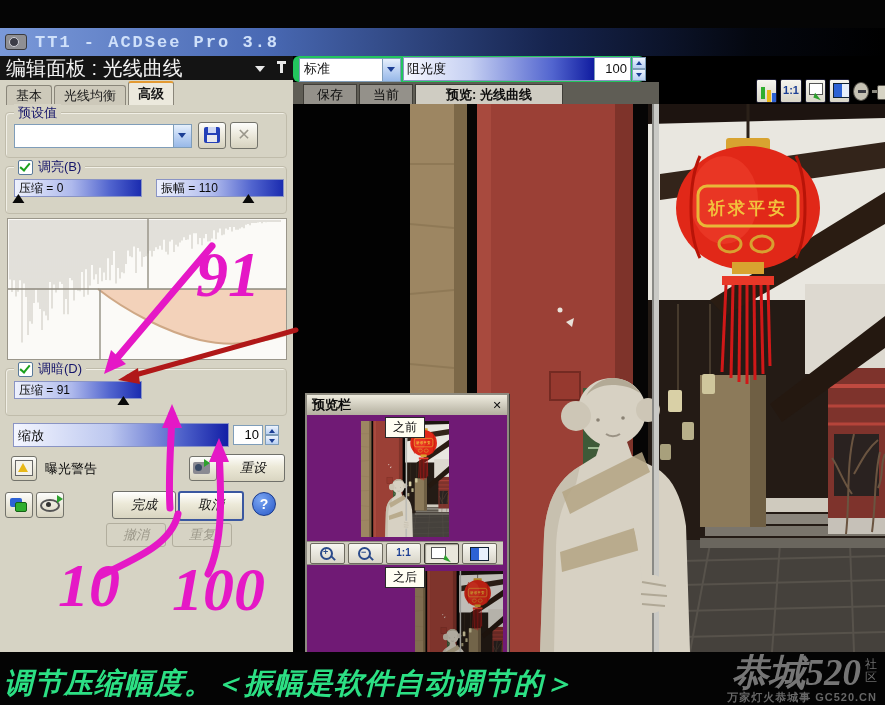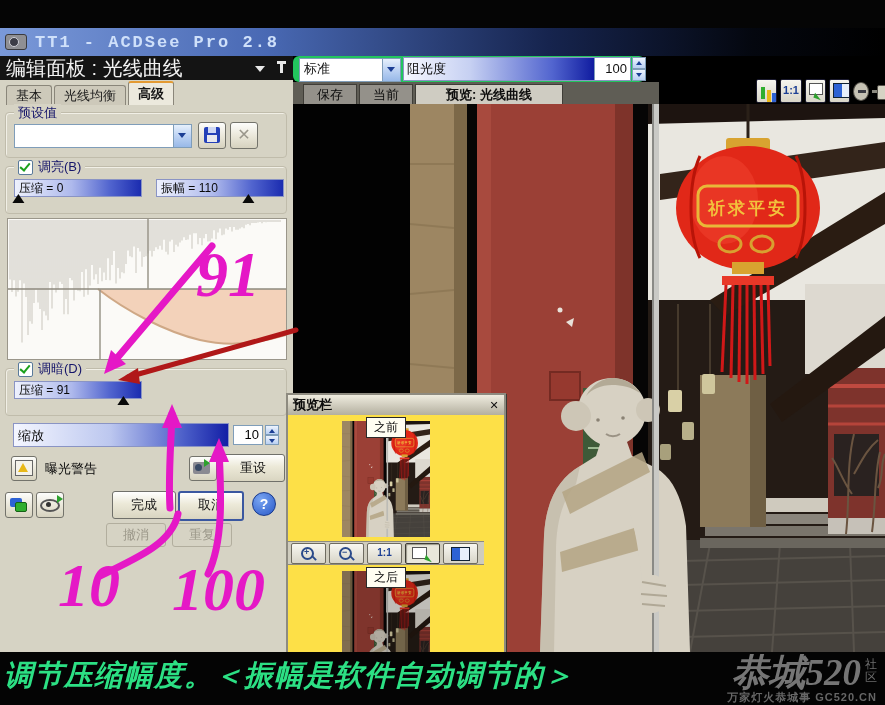--- a/index.html
+++ b/index.html
@@ -39,21 +39,21 @@
     background:linear-gradient(to right,#eef1fd 0%,#aeb9ec 45%,#5265cf 75%,#1b2cb0 100%);}
   .vtrack .vlabel{font-size:12px;color:#090909;line-height:16px;padding-left:4px;white-space:nowrap;}
   .vmarker{position:absolute;top:15px;width:0;height:0;transform:translateX(-55%);
     border-left:6px solid transparent;border-right:6px solid transparent;border-bottom:9px solid #090909;}
   .spinner{position:absolute;width:14px;display:flex;flex-direction:column;}
   .spinbtn{flex:1;background:linear-gradient(#eef4fd,#b9d0f2);border:1px solid #7f9db9;position:relative;}
   .spinbtn.up::after,.spinbtn.dn::after{content:"";position:absolute;left:3px;width:0;height:0;border-left:3px solid transparent;border-right:3px solid transparent;}
   .spinbtn.up::after{top:3px;border-bottom:4px solid #1c3f94;}
   .spinbtn.dn::after{top:3px;border-top:4px solid #1c3f94;}
   .btn{background:linear-gradient(#ffffff,#ece9d8 45%,#d9d5c1);border:1px solid #70706a;border-radius:3px;
-    font-size:13px;color:#101010;text-align:center;position:absolute;}
+    font-size:13px;color:#101010;text-align:center;position:absolute;font-style:italic;}
   .btn.default{border:2px solid #3a57a0;}
   .btn.disabled{background:#d6d3c4;border:1px solid #b2ae9e;color:#9c988a;box-shadow:none;}
   .helpbtn{position:absolute;width:22px;height:22px;border-radius:50%;background:radial-gradient(circle at 35% 30%,#7aa6f2,#2858c8);
     border:1px solid #1a3a8a;color:#fff;font-weight:bold;font-size:14px;text-align:center;line-height:22px;}
   
   .floppy{position:absolute;left:5px;top:4px;width:16px;height:16px;background:#2440b8;border-radius:2px;}
   .floppy::before{content:"";position:absolute;left:4px;top:0;width:8px;height:6px;background:#cfd8f4;}
   .floppy::after{content:"";position:absolute;left:3px;top:8px;width:10px;height:7px;background:#e8e8ee;}
   .xglyph{font-size:16px;font-weight:bold;color:#9a978c;line-height:24px;width:100%;text-align:center;}
   .warnicon{position:absolute;left:3px;top:3px;width:16px;height:14px;background:#f4f2ea;border:1px solid #666;}
@@ -83,59 +83,59 @@
   .ticon.fit::before{content:"";position:absolute;left:3px;top:3px;width:12px;height:10px;background:#fff;border:1px solid #555;}
   .ticon.fit::after{content:"";position:absolute;right:3px;bottom:3px;width:0;height:0;border-top:5px solid transparent;border-left:8px solid #2da12d;transform:rotate(20deg);}
   .ticon.split::before{content:"";position:absolute;left:3px;top:3px;width:16px;height:13px;background:linear-gradient(to right,#2d62d4 50%,#e8f0fc 50%);border:1px solid #123;}
   .zoomout-circ{width:17px;height:17px;border-radius:50%;background:#c6c2b4;border:1px solid #55524a;position:relative;}
   .zoomout-circ::after{content:"";position:absolute;left:4px;top:7px;width:8px;height:3px;background:#3a3a42;}
   .zslider-stub{width:16px;height:3px;background:#8a887e;position:relative;}
   .zslider-stub::after{content:"";position:absolute;right:-5px;top:-5px;width:11px;height:13px;background:#d6d3c4;border:1px solid #55524a;border-radius:2px;}
   
   .imagearea{left:293px;top:104px;width:592px;height:548px;background:#020202;overflow:hidden;}
   
-  .previewpanel{left:286px;top:393px;width:200px;height:258px;background:#fde047;border:2px solid #8e8b80;box-shadow:1px 1px 0 #3a3a34;padding-left:16px;}
+  .previewpanel{left:305px;top:393px;width:200px;height:258px;background:#701a75;border:2px solid #8e8b80;box-shadow:1px 1px 0 #3a3a34;}
   .pp-title{position:absolute;left:0;top:0;width:100%;height:20px;background:linear-gradient(#efecdf,#b3af9f);
     font-size:13px;font-weight:bold;color:#0a0a0a;line-height:20px;padding-left:5px;box-sizing:border-box;}
   .pp-close{position:absolute;right:3px;top:3px;width:14px;height:14px;font-size:11px;font-weight:bold;line-height:14px;text-align:center;color:#111;}
   .pp-thumbwrap{position:absolute;left:0;width:196px;text-align:center;}
   .pp-taglabel{position:absolute;left:50%;transform:translateX(-50%);background:#fffef2;border:1px solid #2a2a2a;
     font-size:12px;color:#0a0a0a;padding:1px 7px;white-space:nowrap;z-index:3;}
   .pp-toolbar{position:absolute;left:0;top:146px;width:196px;height:24px;background:#cfccbe;border-top:1px solid #8e8b80;border-bottom:1px solid #8e8b80;display:flex;align-items:center;gap:3px;padding-left:3px;box-sizing:border-box;}
   .pbtn{width:33px;height:19px;background:linear-gradient(#f8f7f1,#d8d5c8);border:1px solid #6e6b60;border-radius:2px;position:relative;}
   .pbtn.pressed{background:#e9e7db;border-color:#3f3d35;box-shadow:inset 1px 1px 1px #9a978a;}
   .mag::before{content:"";position:absolute;left:9px;top:3px;width:9px;height:9px;border:2px solid #2a4a8a;border-radius:50%;}
   .mag::after{content:"";position:absolute;left:19px;top:13px;width:6px;height:2px;background:#2a4a8a;transform:rotate(45deg);}
   .mag.plus i,.mag.minus i{position:absolute;left:12px;top:6px;width:5px;height:5px;color:#2a4a8a;font-size:9px;font-weight:bold;font-style:normal;line-height:5px;}
   .pbtn.onetoone{color:#1c3f94;font-size:10px;font-weight:bold;text-align:center;line-height:18px;}
   .pbtn.fit::before{content:"";position:absolute;left:6px;top:3px;width:13px;height:10px;background:#fff;border:1px solid #555;}
   .pbtn.fit::after{content:"";position:absolute;right:6px;bottom:2px;width:0;height:0;border-top:5px solid transparent;border-left:8px solid #2da12d;transform:rotate(20deg);}
   .pbtn.split::before{content:"";position:absolute;left:7px;top:3px;width:17px;height:12px;background:linear-gradient(to right,#2d62d4 50%,#e8f0fc 50%);border:1px solid #123;}
   
   .bottombar{left:0;top:652px;width:885px;height:53px;background:#040404;}
-  .caption{position:absolute;left:4px;top:4px;font-size:29px;font-weight:bold;font-style:italic;color:#2ce084;
+  .caption{position:absolute;left:4px;top:12px;font-size:29px;font-weight:bold;font-style:italic;color:#2ce084;
     letter-spacing:1px;white-space:nowrap;font-family:"Liberation Serif","DejaVu Serif",serif;}
   .watermark{position:absolute;right:8px;top:2px;text-align:right;color:#757575;}
   .wm-row{display:flex;align-items:flex-start;justify-content:flex-end;}
   .wm-brand{font-size:37px;font-weight:bold;font-style:italic;line-height:38px;font-family:"Liberation Serif","DejaVu Serif",serif;}
   .wm-suffix{font-size:12px;line-height:13px;width:13px;margin:4px 0 0 3px;word-break:break-all;color:#6d6d6d;}
   .wm-tag{font-size:11px;font-weight:bold;color:#666;letter-spacing:1px;margin-top:-2px;}
   
   .anno{left:0;top:0;width:885px;height:705px;pointer-events:none;z-index:50;}
 </style>
 </head>
 <body>
 
 <div class="screen">
 
   <div class="abs topstrip"></div>
 
   <div class="abs titlebar">
     <span class="cam-icon"></span>
-    <span>TT1 - ACDSee Pro 2.8</span>
+    <span>TT1 - ACDSee Pro 3.8</span>
   </div>
 
   <div class="abs leftpanel">
     <div class="panel-header">
       <span>编辑面板 : 光线曲线</span>
       <span class="ph-caret"></span>
       <span class="ph-pin"></span>
     </div>
 
     <div class="tabrow">
@@ -433,21 +433,21 @@
       <div class="pbtn mag plus">
           <i>+</i>
         </div>
       <div class="pbtn mag minus">
           <i>−</i>
         </div>
       <div class="pbtn onetoone">1:1</div>
       <div class="pbtn fit pressed"></div>
       <div class="pbtn split"></div>
     </div>
-    <div class="pp-thumbwrap" style="top:172px;height:86px;">
+    <div class="pp-thumbwrap" style="top:172px;height:86px;text-align:right;">
       <div class="pp-taglabel" style="top:0px;">之后</div>
       <svg width="88" height="116" viewBox="0 0 475 548" preserveAspectRatio="none" style="margin-top:4px;">
         <use href="#photoSym"></use>
         <rect width="475" height="548" fill="#000" opacity="0.18"></rect>
       </svg>
     </div>
   </div>
 
   <div class="abs bottombar">
     <div class="caption">调节压缩幅度。＜振幅是软件自动调节的＞</div>

